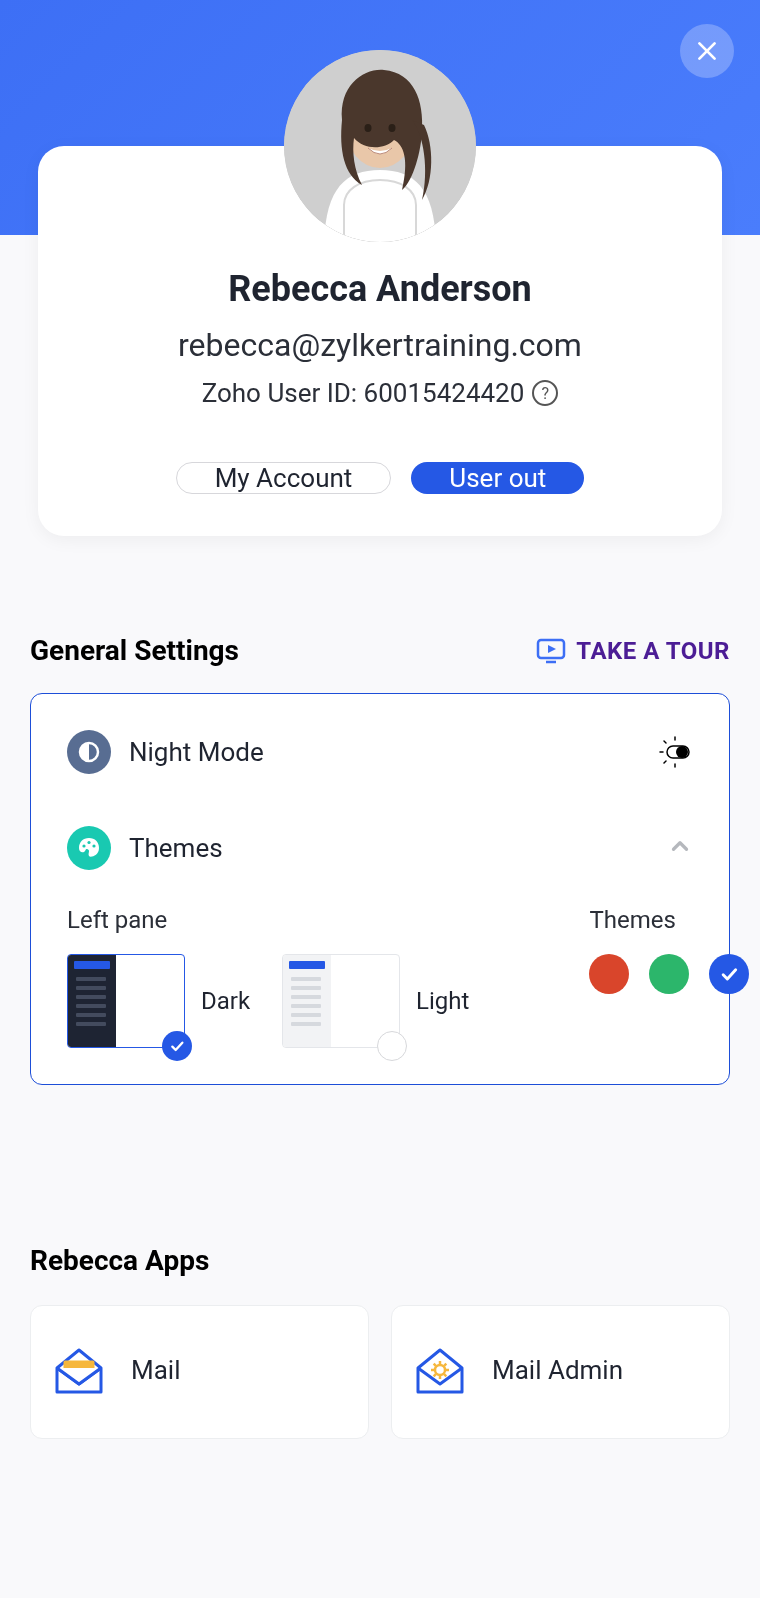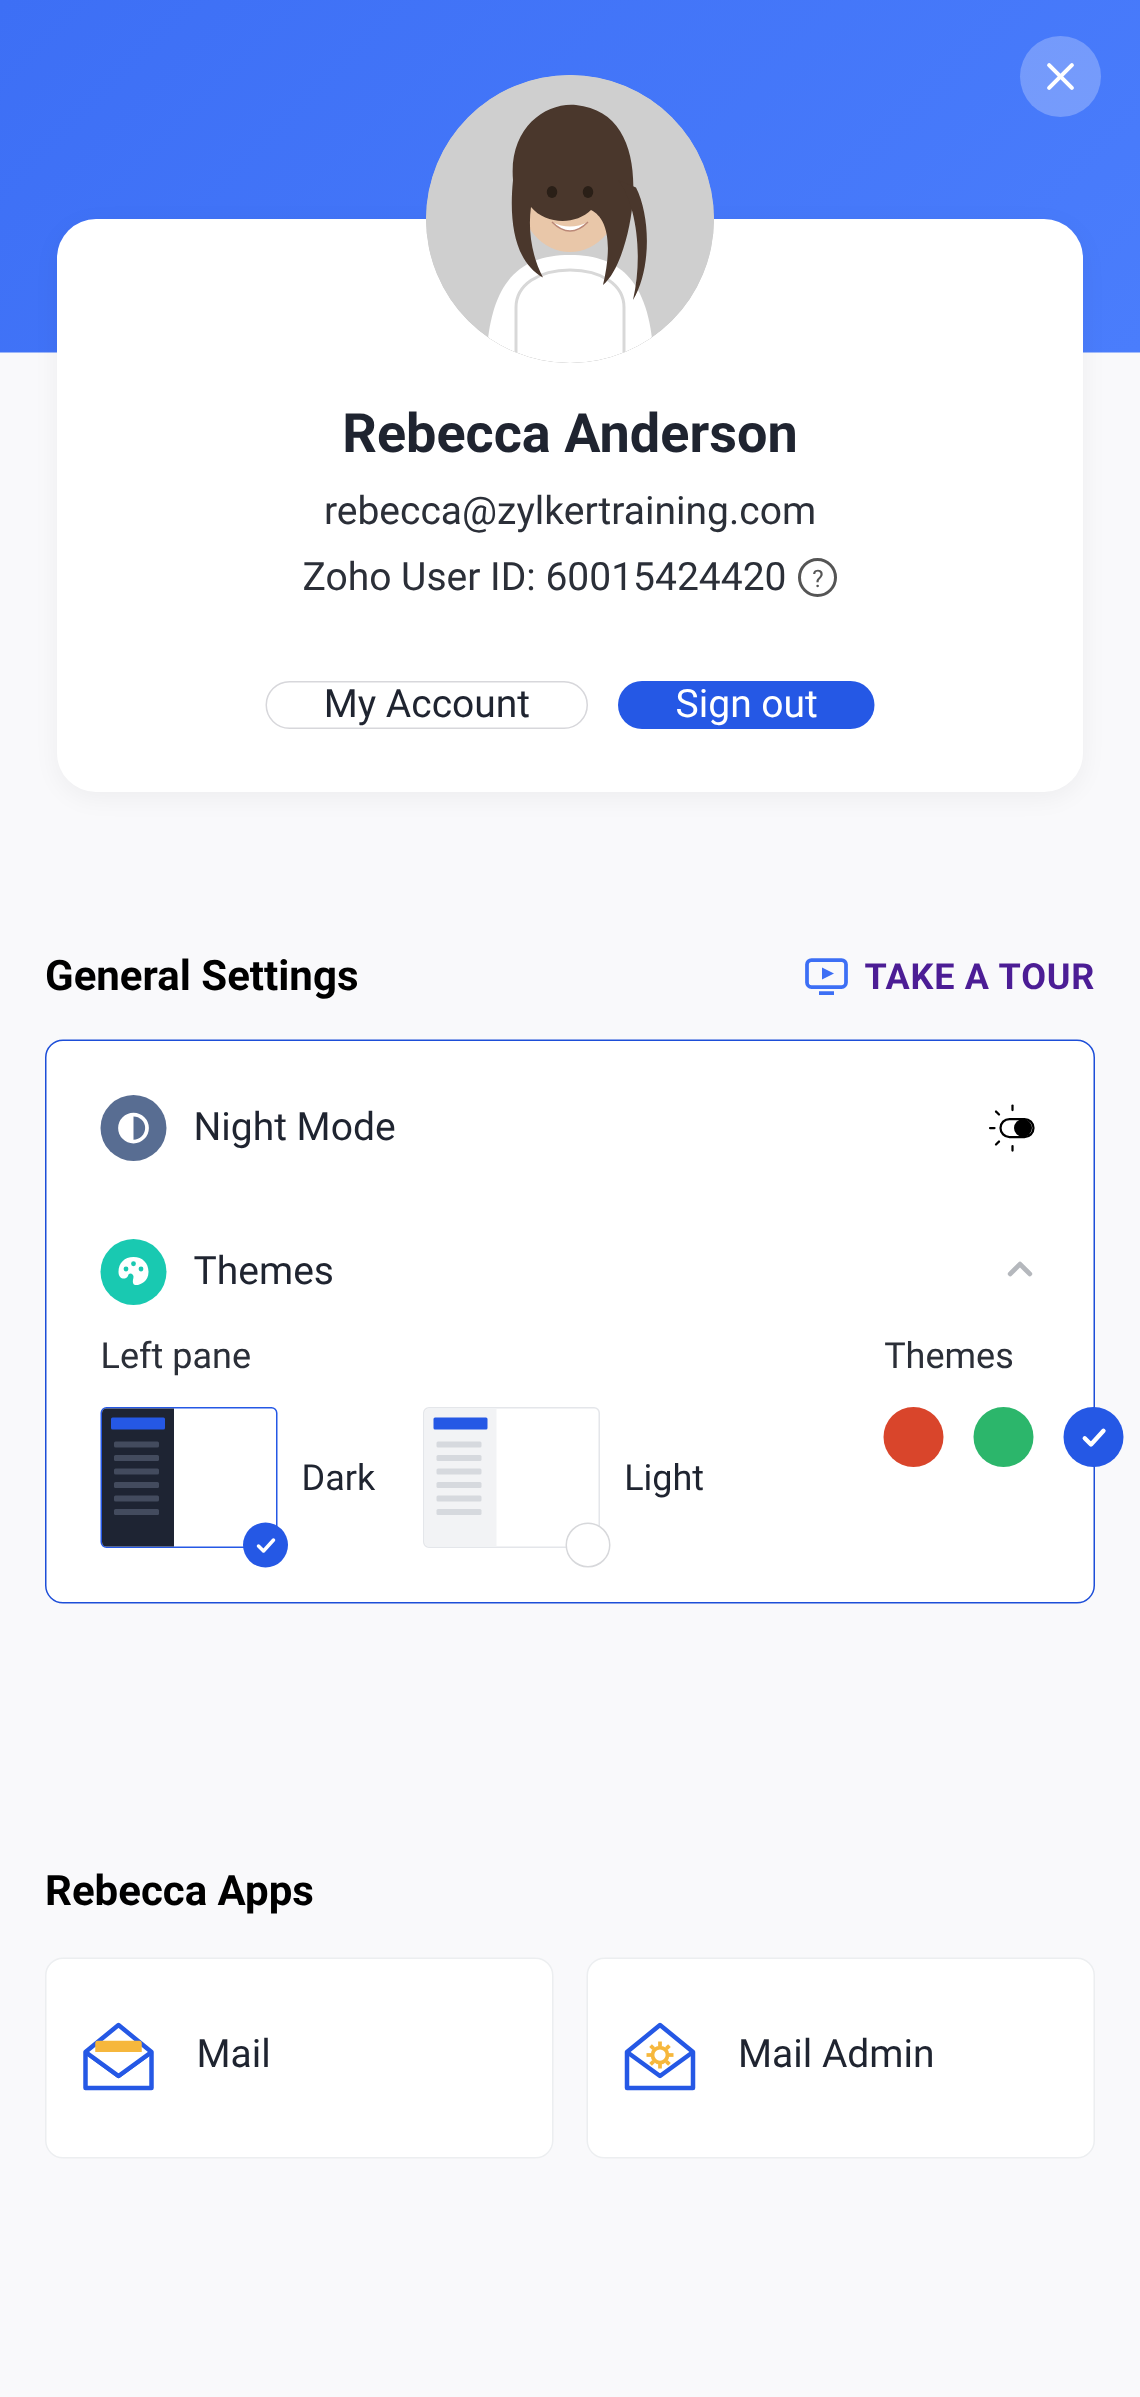--- a/index.html
+++ b/index.html
@@ -49,21 +49,21 @@
     display: flex; align-items: flex-end; justify-content: center;
   }
   .avatar svg { width: 100%; height: 100%; }
   .user-name {
     font-size: 36px;
     font-weight: 700;
     color: #1f2430;
     margin-bottom: 16px;
   }
   .user-email {
-    font-size: 26px;
+    font-size: 32px;
     color: #2b2f38;
     margin-bottom: 14px;
   }
   .user-id-row {
     font-size: 26px;
     color: #2b2f38;
     display: inline-flex;
     align-items: center;
     gap: 8px;
   }
@@ -152,21 +152,21 @@
   .themes-icon { background: #19c9b1; }
   .chevron {
     color: #b5b8bd;
     cursor: pointer;
   }
   .toggle-sun {
     cursor: pointer;
     display: flex; align-items: center;
   }
   .themes-body {
-    margin-top: 20px;
+    margin-top: 36px;
     display: flex;
     gap: 60px;
   }
   .subcol-title {
     font-size: 24px;
     color: #2b2f38;
     margin-bottom: 20px;
   }
   .pane-options {
     display: flex;
@@ -292,21 +292,21 @@
     </svg>
   </div>
   <h1 class="user-name">Rebecca Anderson</h1>
   <div class="user-email">rebecca@zylkertraining.com</div>
   <div class="user-id-row">
     <span>Zoho User ID: 60015424420</span>
     <span class="help-circle">?</span>
   </div>
   <div class="btn-row">
     <button class="btn btn-outline">My Account</button>
-    <button class="btn btn-primary">Sign out</button>
+    <button class="btn btn-primary">User out</button>
   </div>
 </div>
 
 <div class="section" style="top:634px;">
   <div class="section-header">
     <div class="section-title">General Settings</div>
     <div class="tour-link">
       <svg viewBox="0 0 30 26" fill="none" stroke="#3d6ff5" stroke-width="2.5" stroke-linejoin="round">
         <rect x="2" y="2" width="26" height="18" rx="3"></rect>
         <line x1="10" y1="24" x2="20" y2="24"></line>

